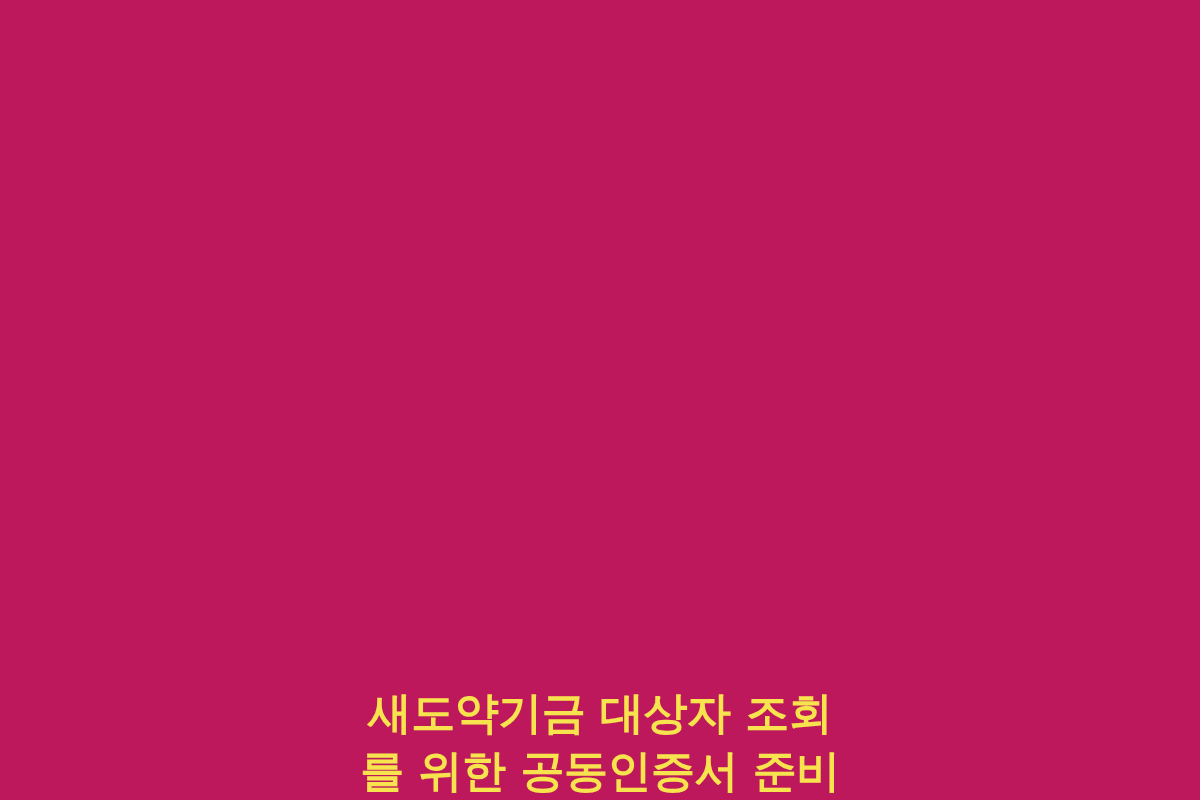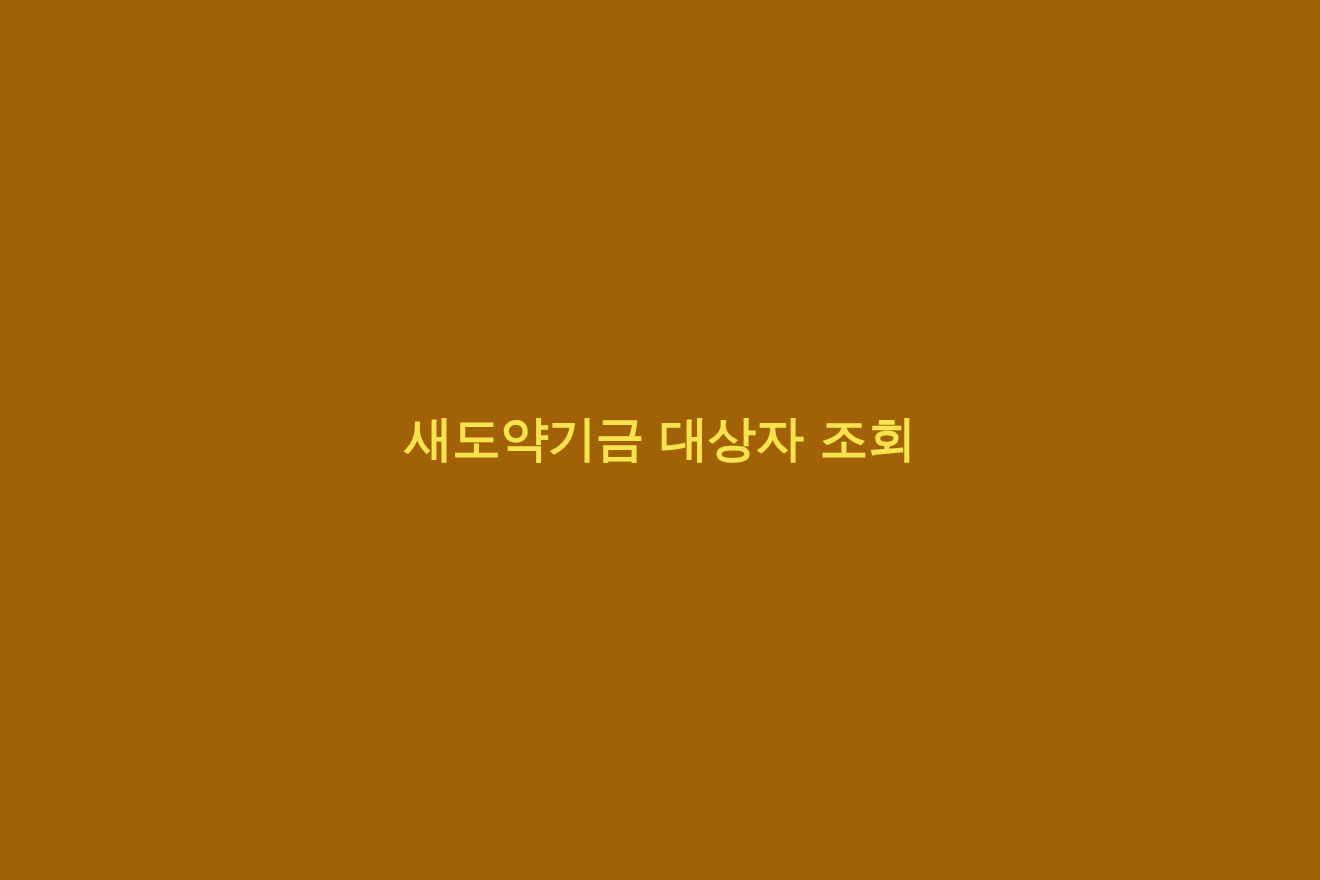--- a/index.html
+++ b/index.html
@@ -50,19 +50,20 @@
   }
 
   #headline .hl-line.line-3 {
     
     letter-spacing: 0px;
   }
 </style>
 </head>
 <body>
 
-<div id="banner" style="background-color: #a16207;">
+<div id="banner" style="background-color: #be185d; align-items: flex-end;">
 
   <h1 id="headline" style="color: rgb(247, 227, 77); text-align: center; font-size: 44px;">
     <span class="hl-line line-1">새도약기금 대상자 조회</span>
+    <span class="hl-line line-2">를 위한 공동인증서 준비</span>
   </h1>
 
 </div>
 
 </body></html>

